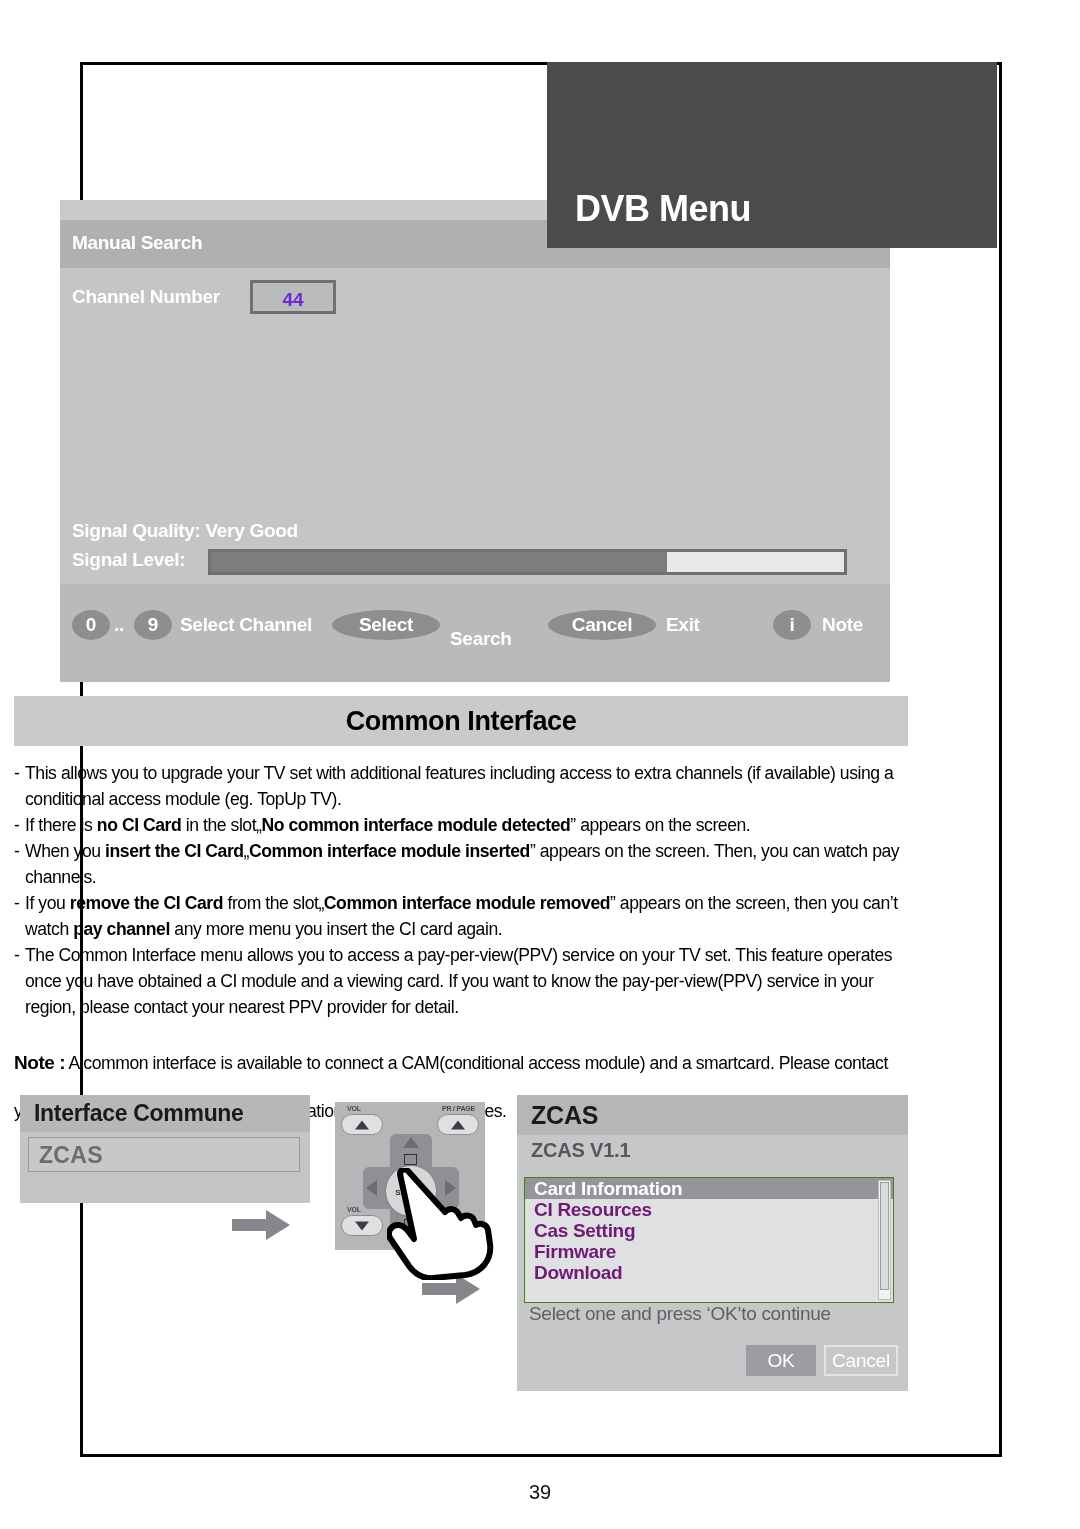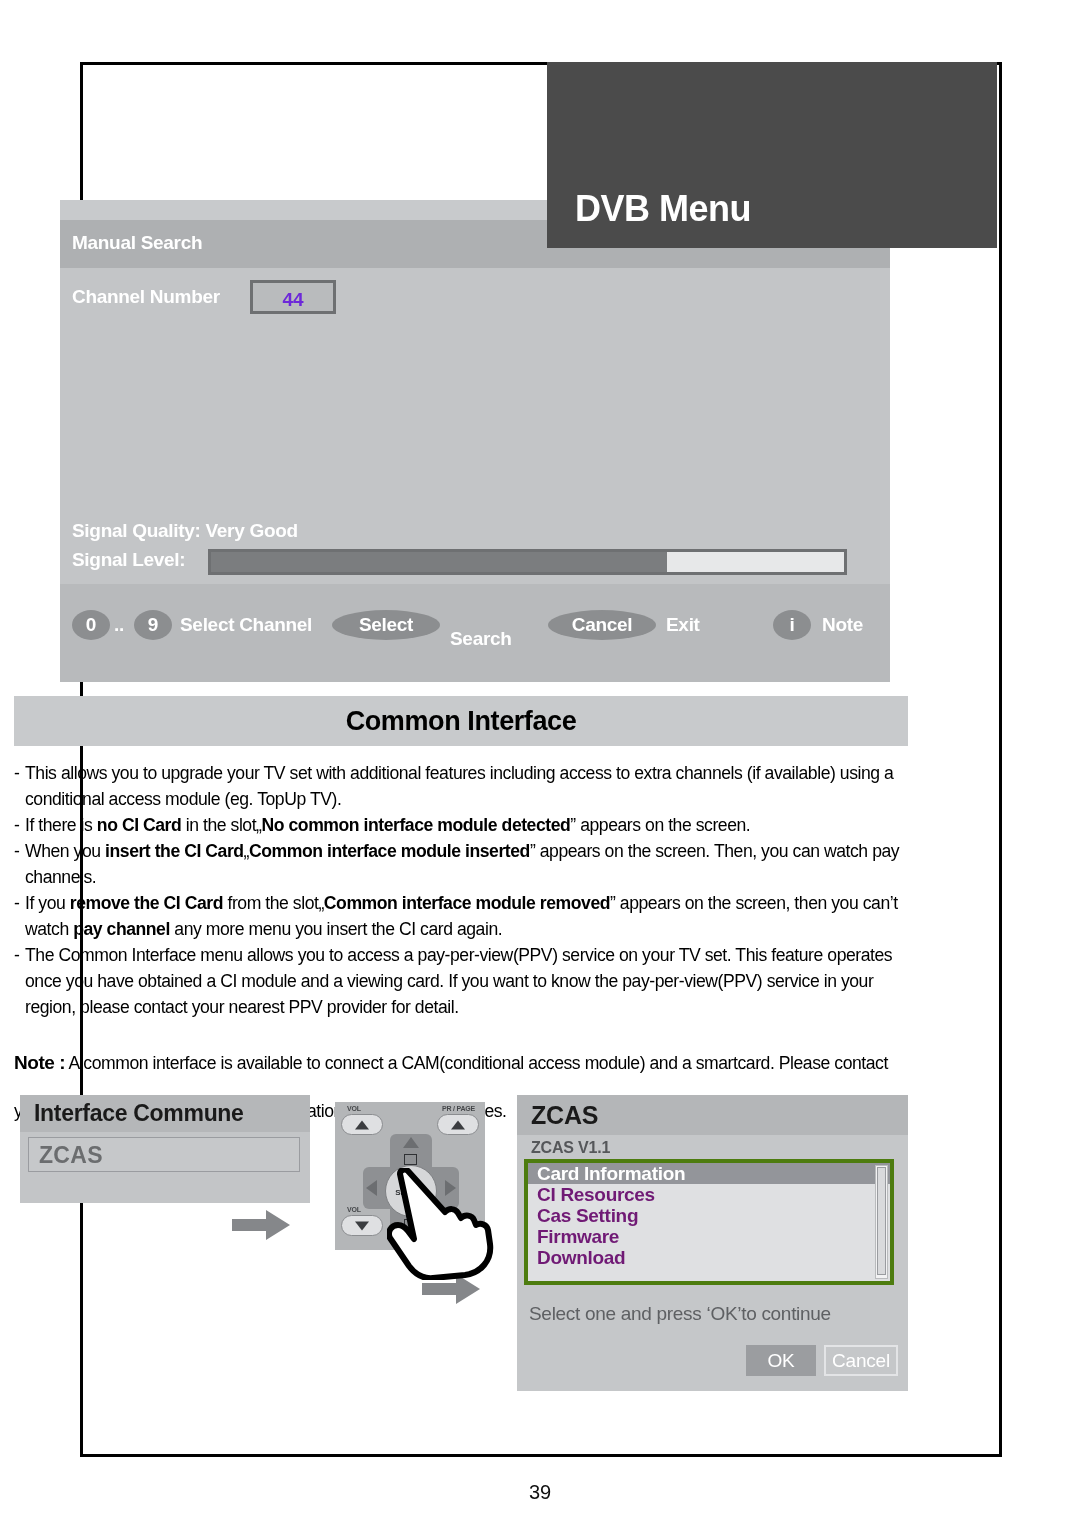--- a/index.html
+++ b/index.html
@@ -391,33 +391,33 @@
     top: 6px;
     font-size: 25px;
     font-weight: bold;
     color: #1a1a1a;
     letter-spacing: -0.2px;
   }
   #zcas-version {
     position: absolute;
     left: 14px;
     top: 44px;
-    font-size: 16px;
+    font-size: 20px;
     font-weight: bold;
     color: #55575a;
     letter-spacing: -0.2px;
   }
   #zcas-list {
     position: absolute;
     left: 7px;
-    top: 64px;
+    top: 82px;
     width: 370px;
     height: 126px;
     background: #dfe0e2;
-    border: 4px solid #4d7c0f;
+    border: 1px solid #4d7c0f;
     box-sizing: border-box;
   }
   .zcas-item {
     height: 21px;
     line-height: 21px;
     padding-left: 9px;
     font-size: 19px;
     font-weight: bold;
     color: #701a75;
     letter-spacing: -0.3px;

